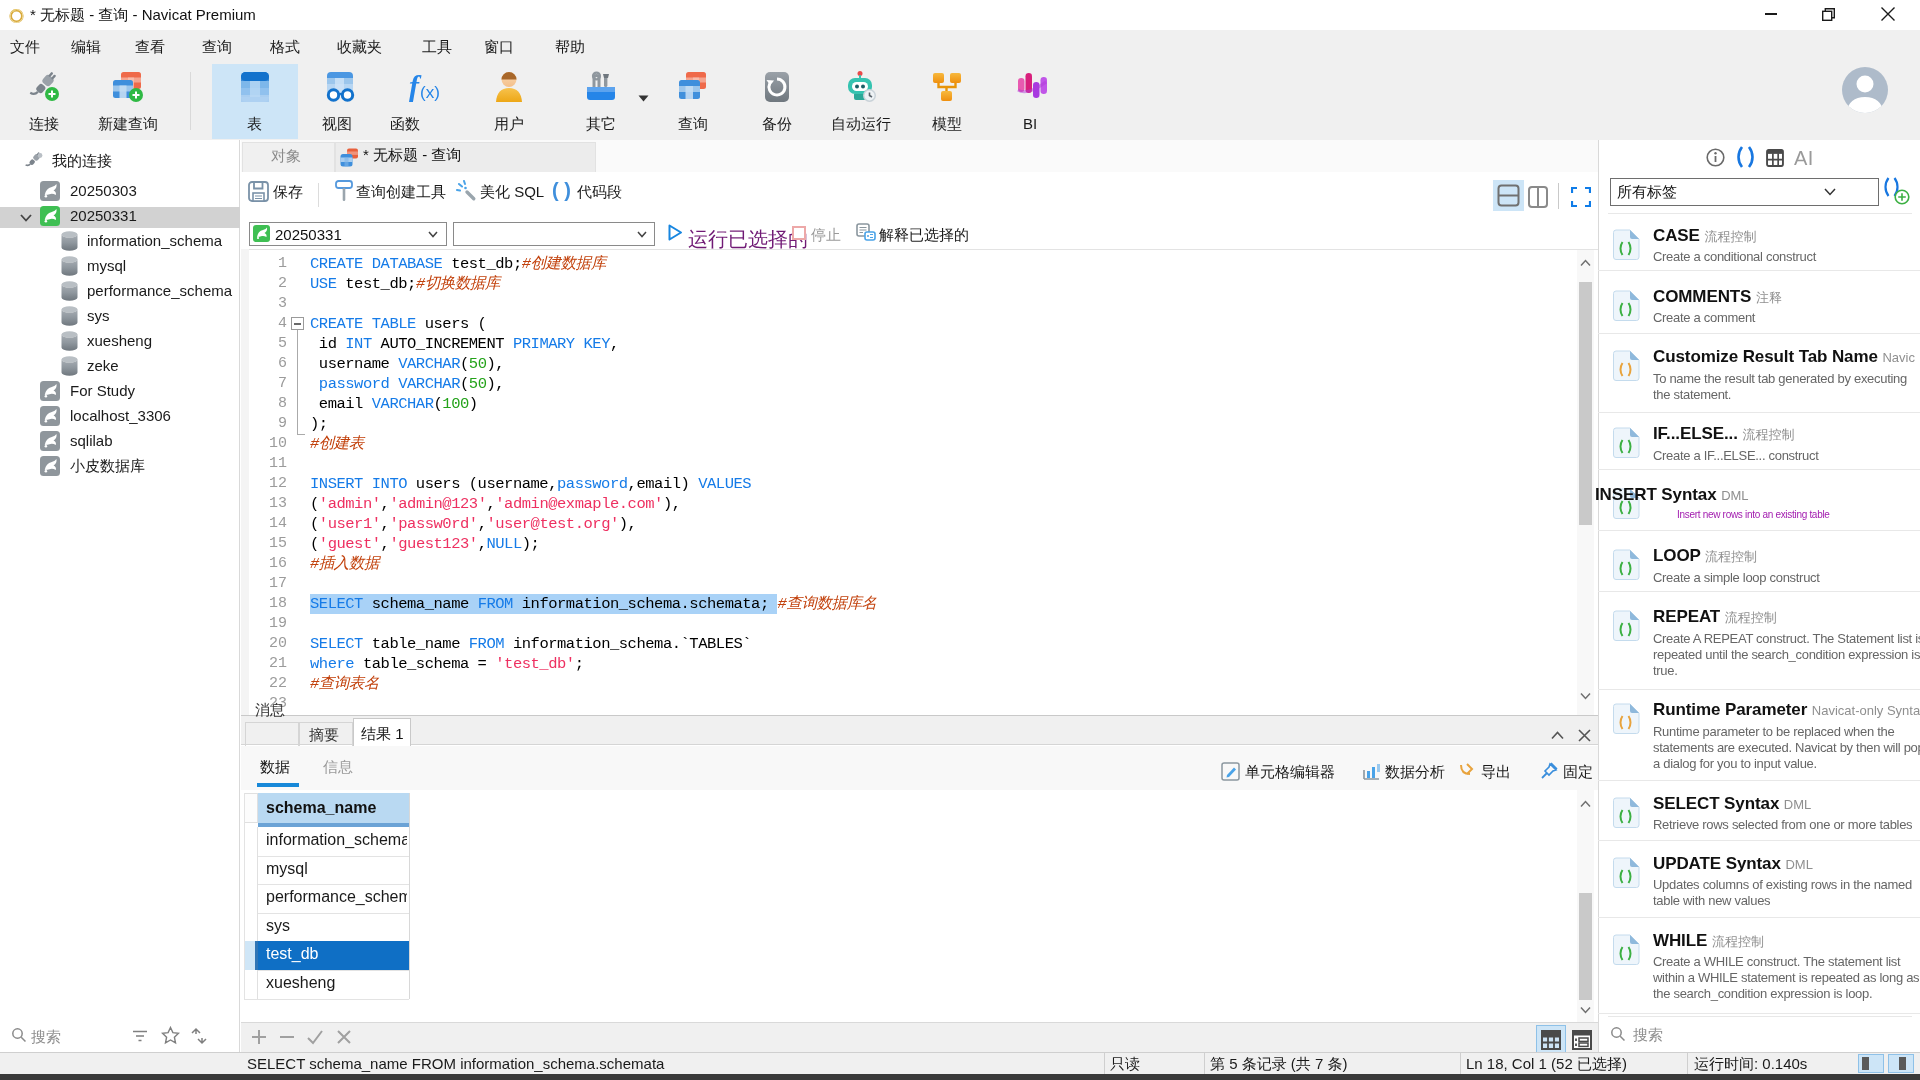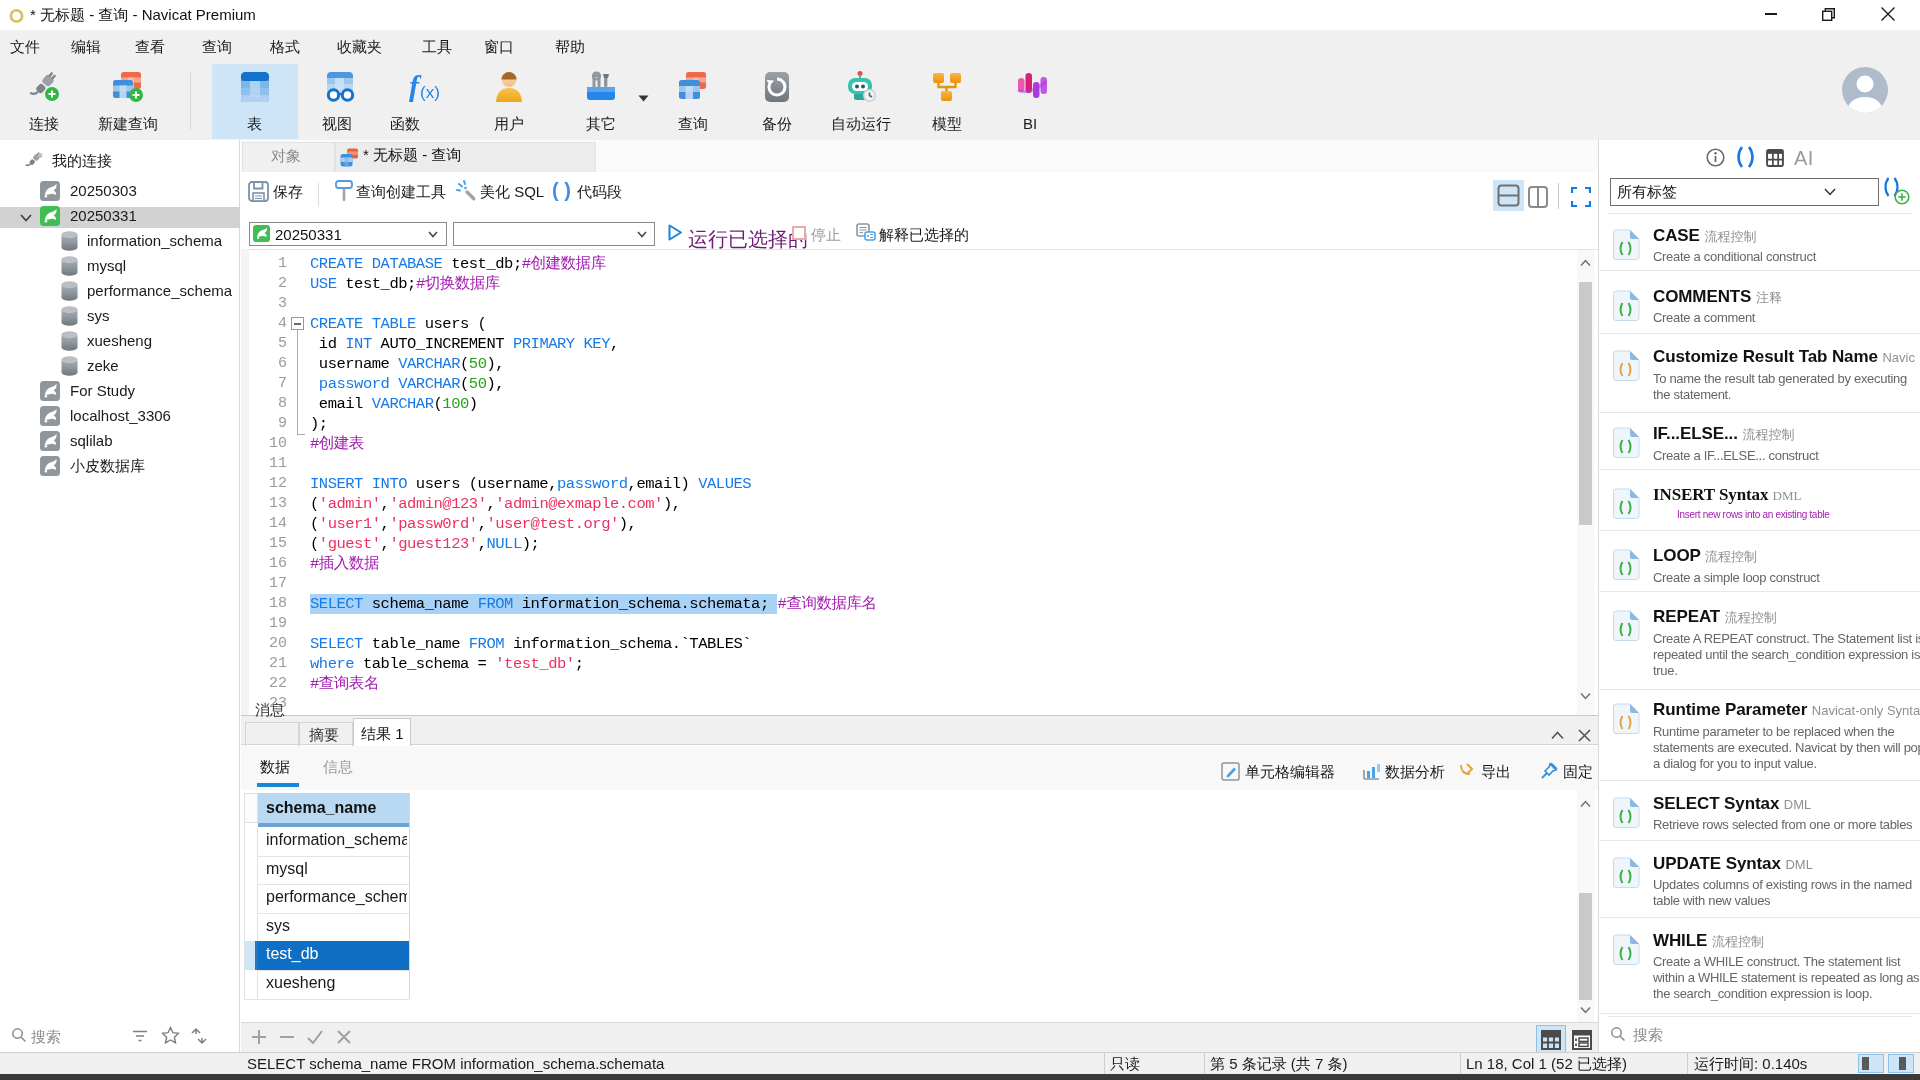--- a/index.html
+++ b/index.html
@@ -1,19 +1,19 @@
 <!DOCTYPE html>
 <html><head>
 <meta charset="utf-8">
 <style>
 *{margin:0;padding:0;box-sizing:border-box;}
 html,body{width:1920px;height:1080px;overflow:hidden;background:#fff;font-family:"Liberation Sans",sans-serif;}
 .abs{position:absolute;}
 .mono{font-family:"Liberation Mono",monospace;font-size:15.5px;letter-spacing:-0.48px;white-space:pre;}
-.kw{color:#157be8;}.str{color:#ee3061;}.num{color:#23a219;margin-top:48px;}.com{color:#a21caf;}
+.kw{color:#157be8;}.str{color:#ee3061;}.num{color:#23a219;margin-top:48px;}.com{color:#c2410c;font-style:italic;}
 .ln{position:absolute;right:0;color:#9b9b9b;text-align:right;font-family:"Liberation Mono",monospace;font-size:15px;}
 .cl{position:absolute;left:0;height:20px;line-height:20px;}
 .treerow{position:absolute;height:22px;line-height:22px;font-size:15px;color:#1a1a1a;white-space:nowrap;}
 .sep{position:absolute;background:#e8e8e8;}
 svg{display:block;}
 </style>
 </head>
 <body>
 
 <div class="abs" style="left:0;top:0;width:1920px;height:30px;background:#ffffff;"></div>
@@ -562,21 +562,21 @@
 <div class="abs" style="left:1653px;top:448px;font-size:13px;color:#666;white-space:nowrap;letter-spacing:-0.3px;">Create a IF...ELSE... construct</div>
 <div class="sep" style="left:1598px;top:469px;width:322px;height:1px;"></div>
 <svg class="abs" style="left:1613px;top:488px;" width="27" height="31" viewBox="0 0 27 31">
     <path d="M3 1 H17 L26 10 V28 A2.5 2.5 0 0 1 23.5 30.5 H3 A2.5 2.5 0 0 1 0.5 28 V3.5 A2.5 2.5 0 0 1 3 1 Z" fill="#eef5fb" stroke="#c4dbed" stroke-width="1"></path>
     <path d="M17 1 L26 10 H19 A2 2 0 0 1 17 8 Z" fill="#8fb9dc"></path>
     <g fill="none" stroke="#3cb043" stroke-width="2">
       <path d="M9.5 13 Q7.5 16 7.5 19.5 Q7.5 23 9.5 26"></path>
       <path d="M15.5 13 Q17.5 16 17.5 19.5 Q17.5 23 15.5 26"></path>
     </g>
   </svg>
-<div class="abs" style="left:1653px;top:485px;font-size:17px;font-weight:bold;color:#111;white-space:nowrap;letter-spacing:-0.1px;font-family:Liberation Serif, serif;">INSERT Syntax <span style="font-weight:normal;font-size:13px;color:#8f8f8f;letter-spacing:0;">DML</span></div>
+<div class="abs" style="left:1595px;top:485px;font-size:17px;font-weight:bold;color:#111;white-space:nowrap;letter-spacing:-0.1px;">INSERT Syntax <span style="font-weight:normal;font-size:13px;color:#8f8f8f;letter-spacing:0;">DML</span></div>
 <div class="abs" style="left:1653px;top:509px;font-size:10px;color:#a21caf;white-space:nowrap;letter-spacing:-0.3px;margin-left:24px;">Insert new rows into an existing table</div>
 <div class="sep" style="left:1598px;top:530px;width:322px;height:1px;"></div>
 <svg class="abs" style="left:1613px;top:549px;" width="27" height="31" viewBox="0 0 27 31">
     <path d="M3 1 H17 L26 10 V28 A2.5 2.5 0 0 1 23.5 30.5 H3 A2.5 2.5 0 0 1 0.5 28 V3.5 A2.5 2.5 0 0 1 3 1 Z" fill="#eef5fb" stroke="#c4dbed" stroke-width="1"></path>
     <path d="M17 1 L26 10 H19 A2 2 0 0 1 17 8 Z" fill="#8fb9dc"></path>
     <g fill="none" stroke="#3cb043" stroke-width="2">
       <path d="M9.5 13 Q7.5 16 7.5 19.5 Q7.5 23 9.5 26"></path>
       <path d="M15.5 13 Q17.5 16 17.5 19.5 Q17.5 23 15.5 26"></path>
     </g>
   </svg>

